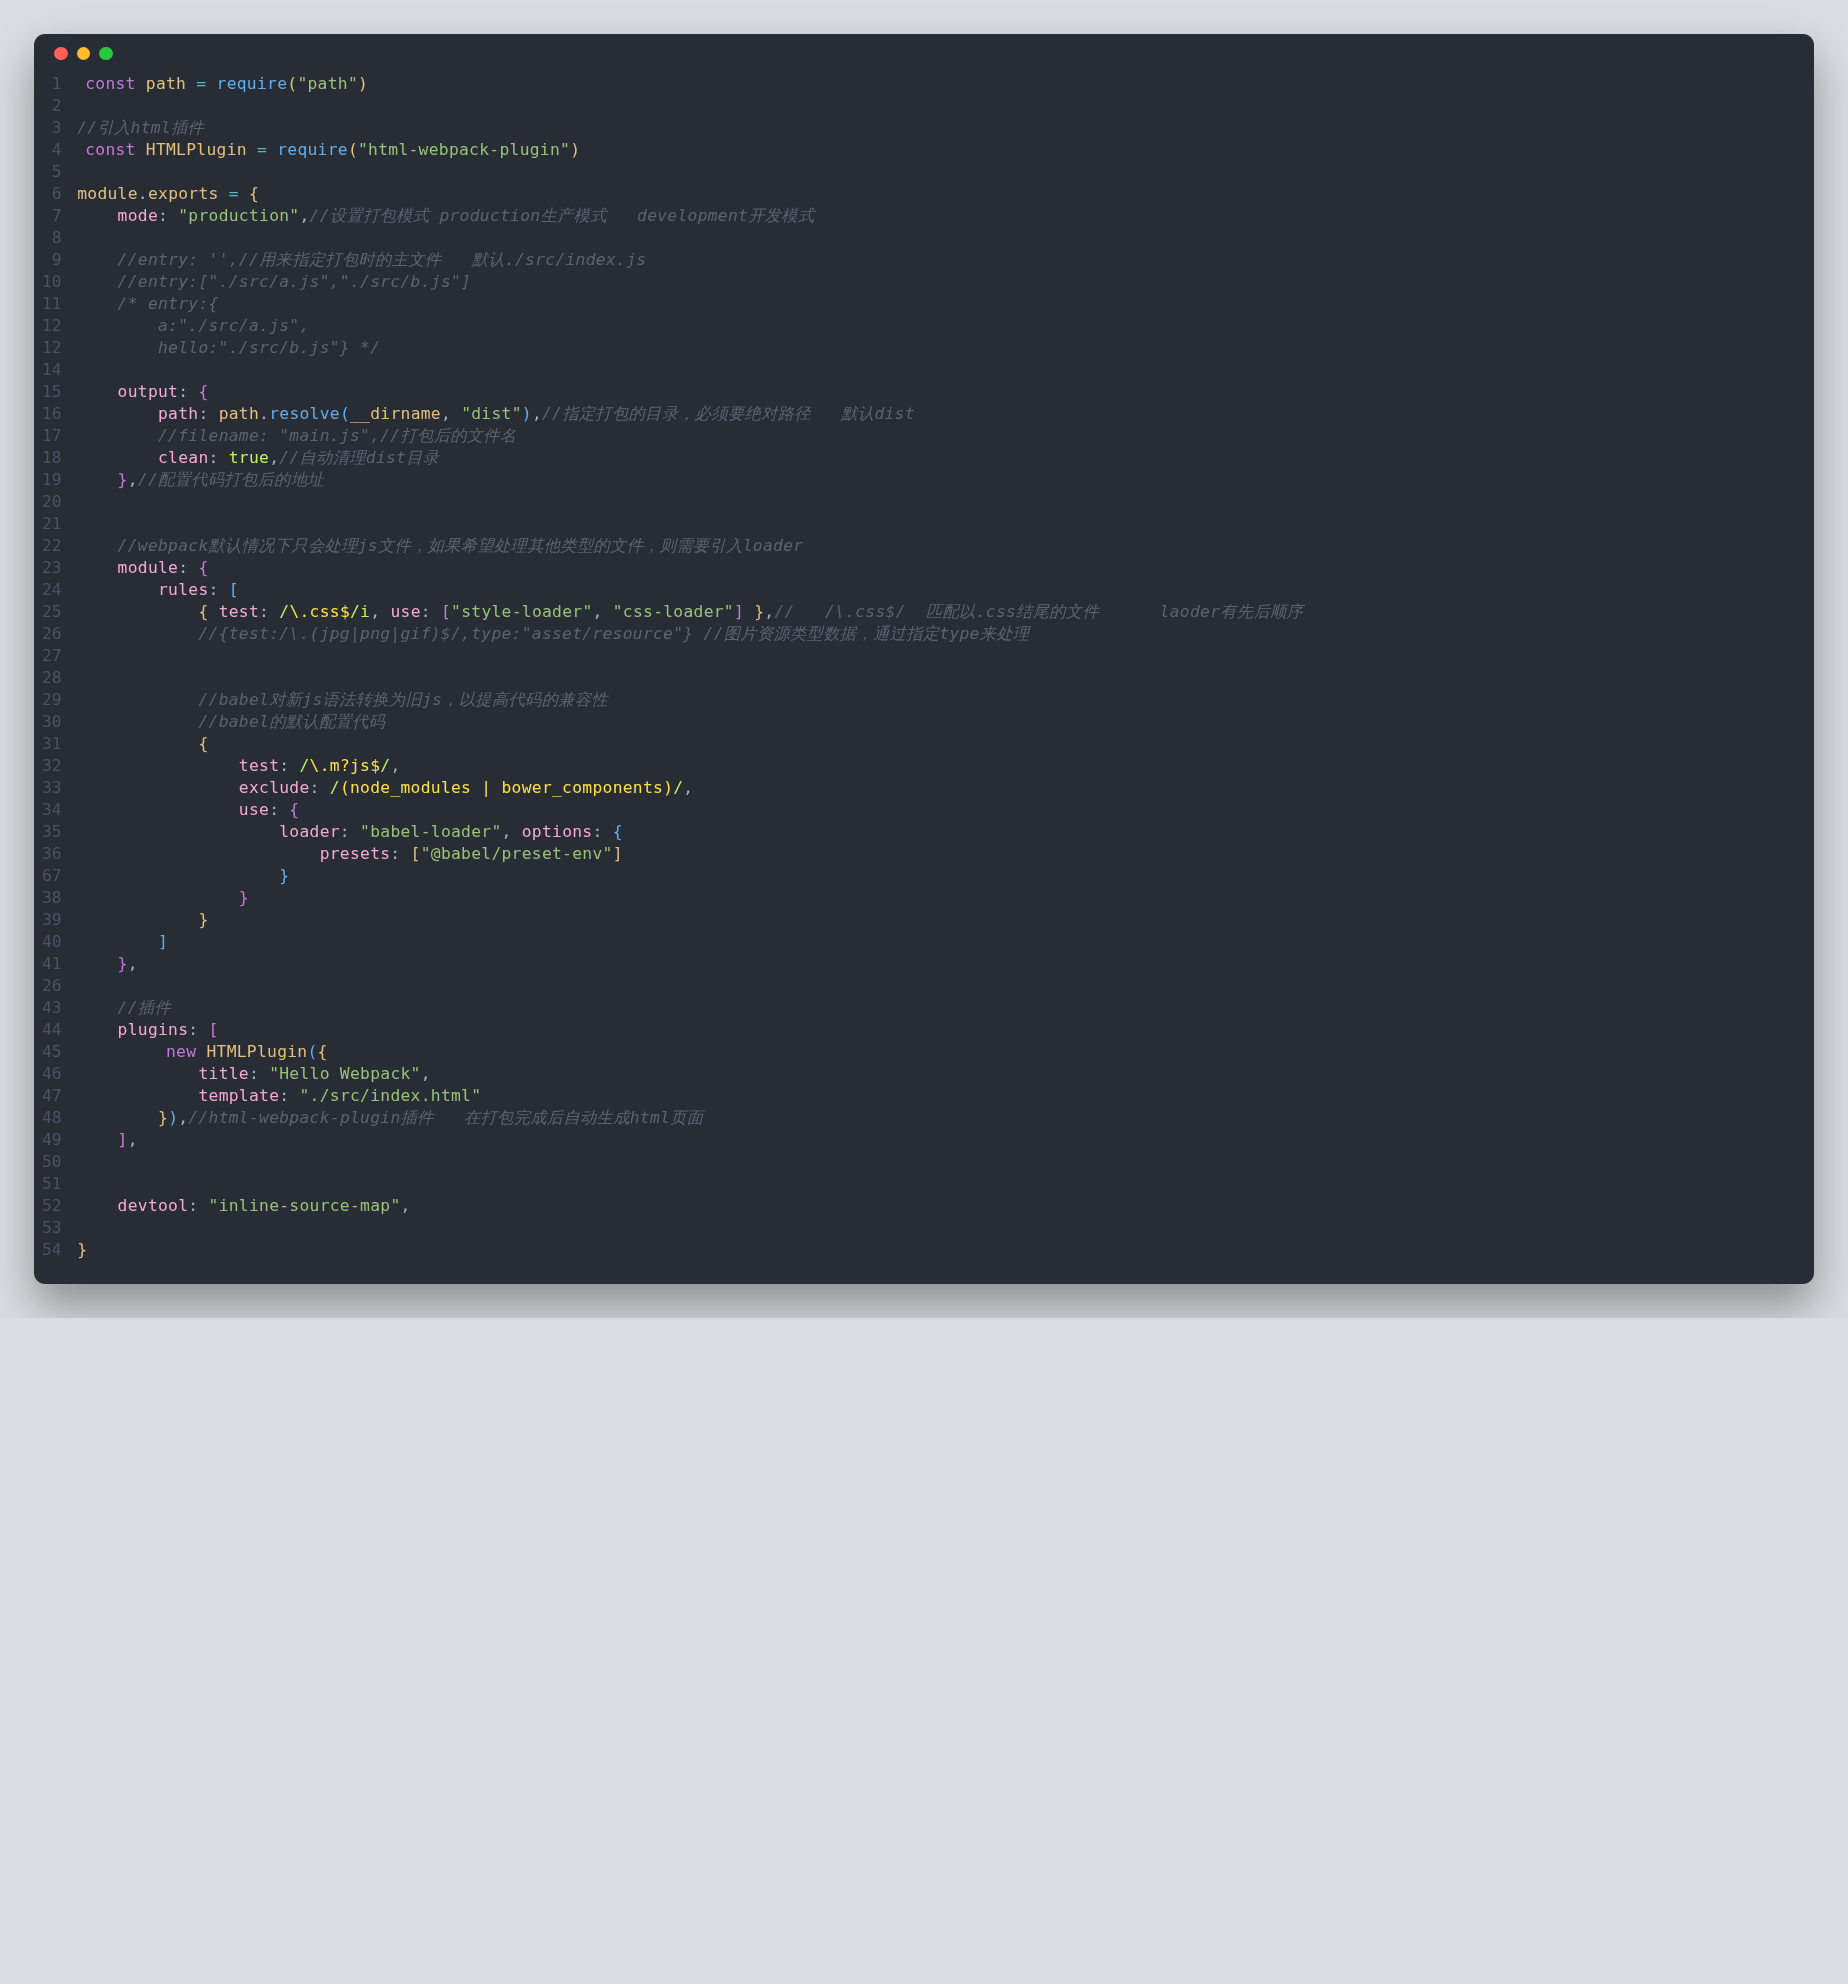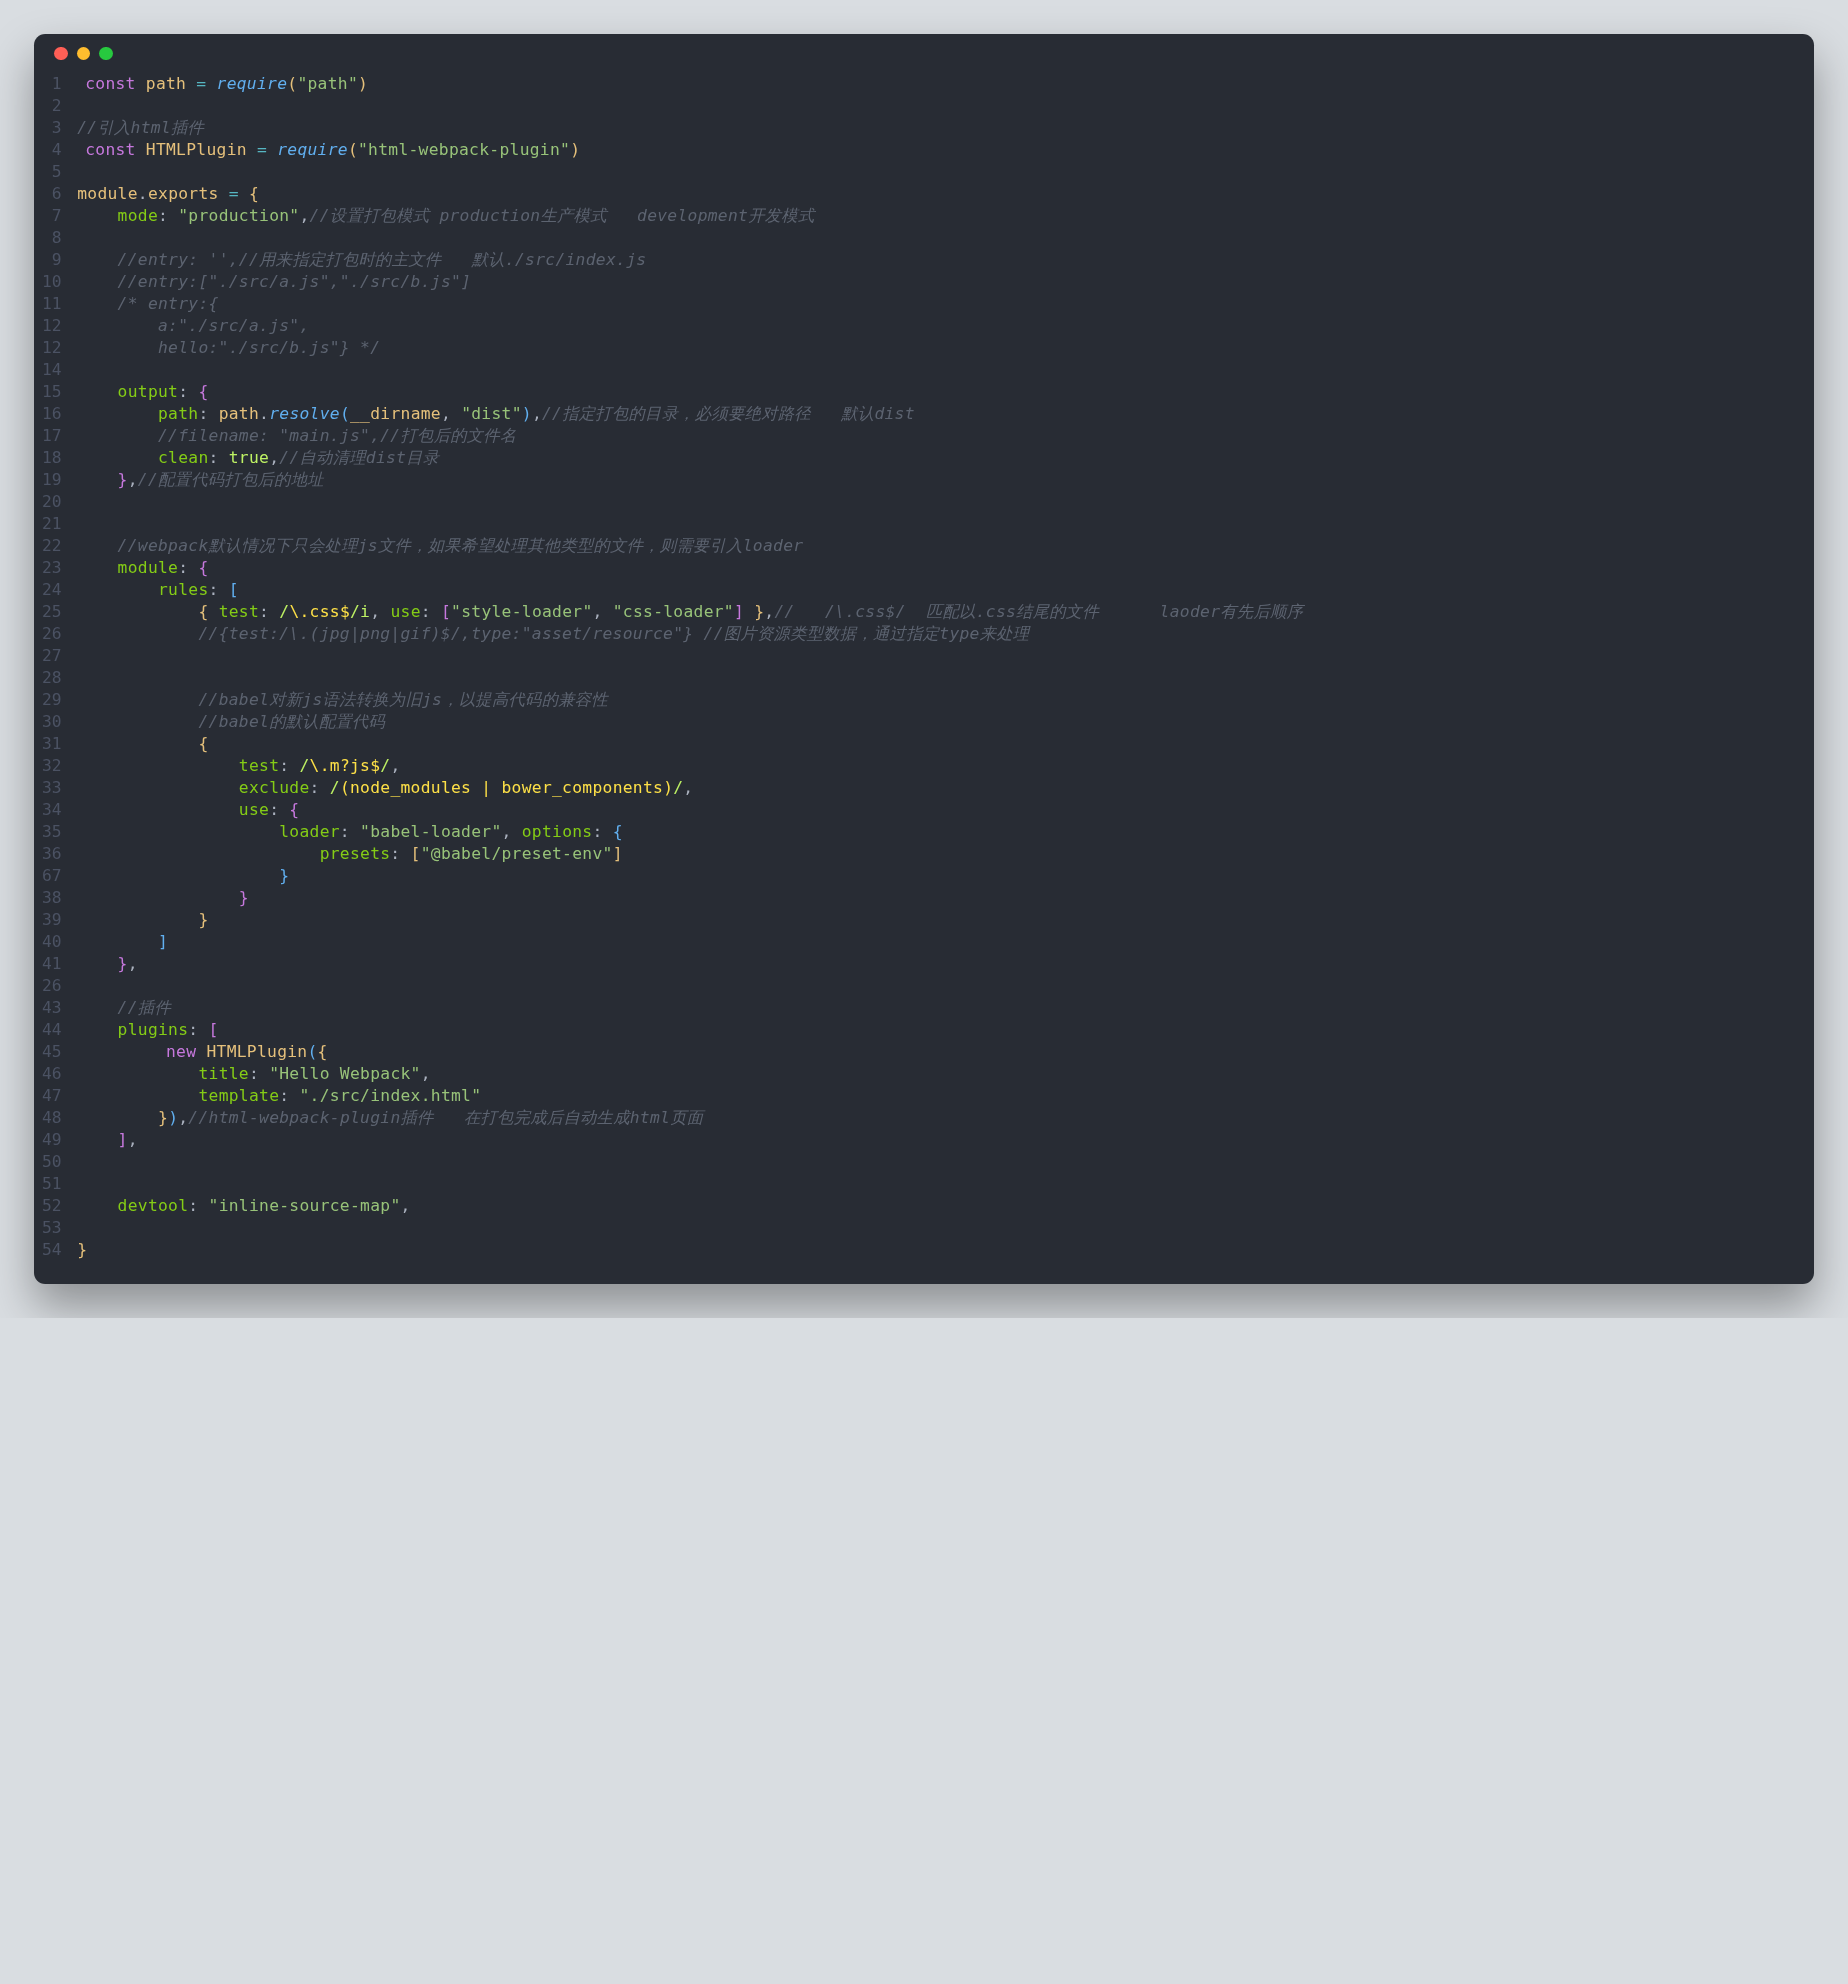--- a/index.html
+++ b/index.html
@@ -41,22 +41,22 @@
     min-width: 39px;
   }
   .content {
     flex: 1;
     color: #abb2bf;
     white-space: pre;
     letter-spacing: 0.3px;
   }
   .kw { color: #c678dd; margin-left: 8px; }       
   .def { color: #e5c07b; }      
-  .prop { color: #84cc16; }     
-  .fn { color: #61afef; font-style: italic; }       
+  .prop { color: #f9a8d4; }     
+  .fn { color: #61afef; }       
   .str { color: #98c379; }      
   .com { color: #5c6370; font-style: italic; }
   .op { color: #56b6c2; }       
   .re { color: #fde047; }       
   .resl { color: #bef264; }     
   .p { color: #abb2bf; }        
   .y { color: #e5c07b; }        
   .m { color: #c678dd; }        
   .b { color: #61afef; }        
 </style>

